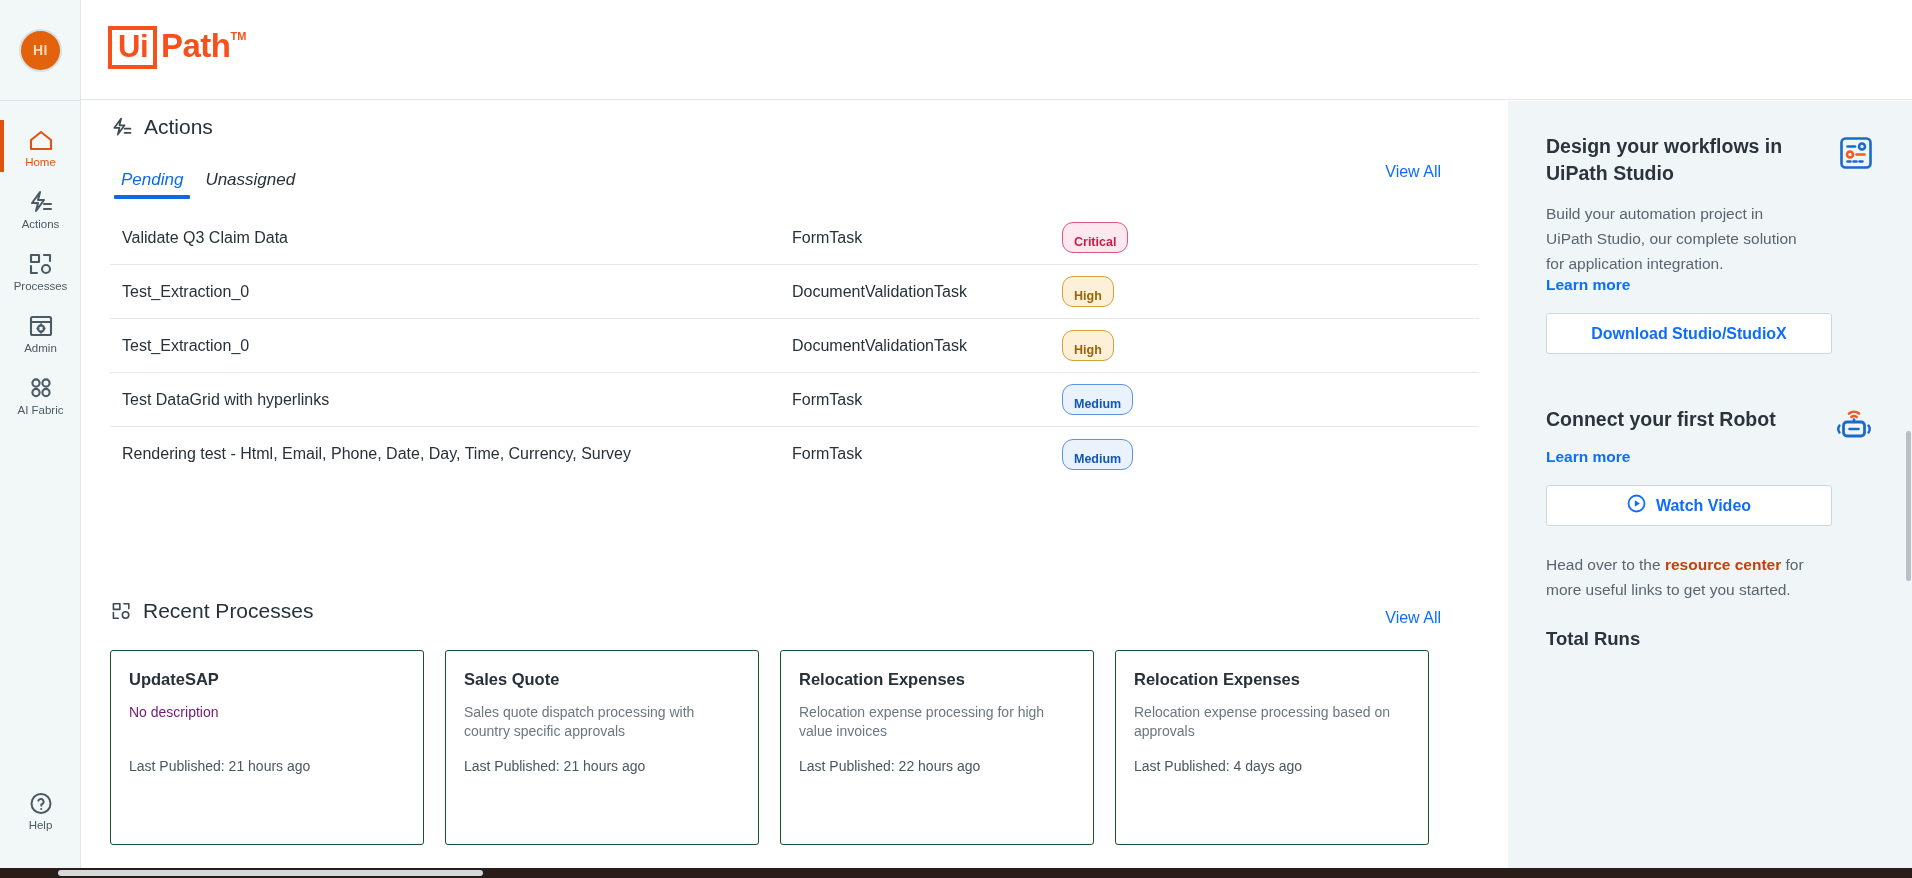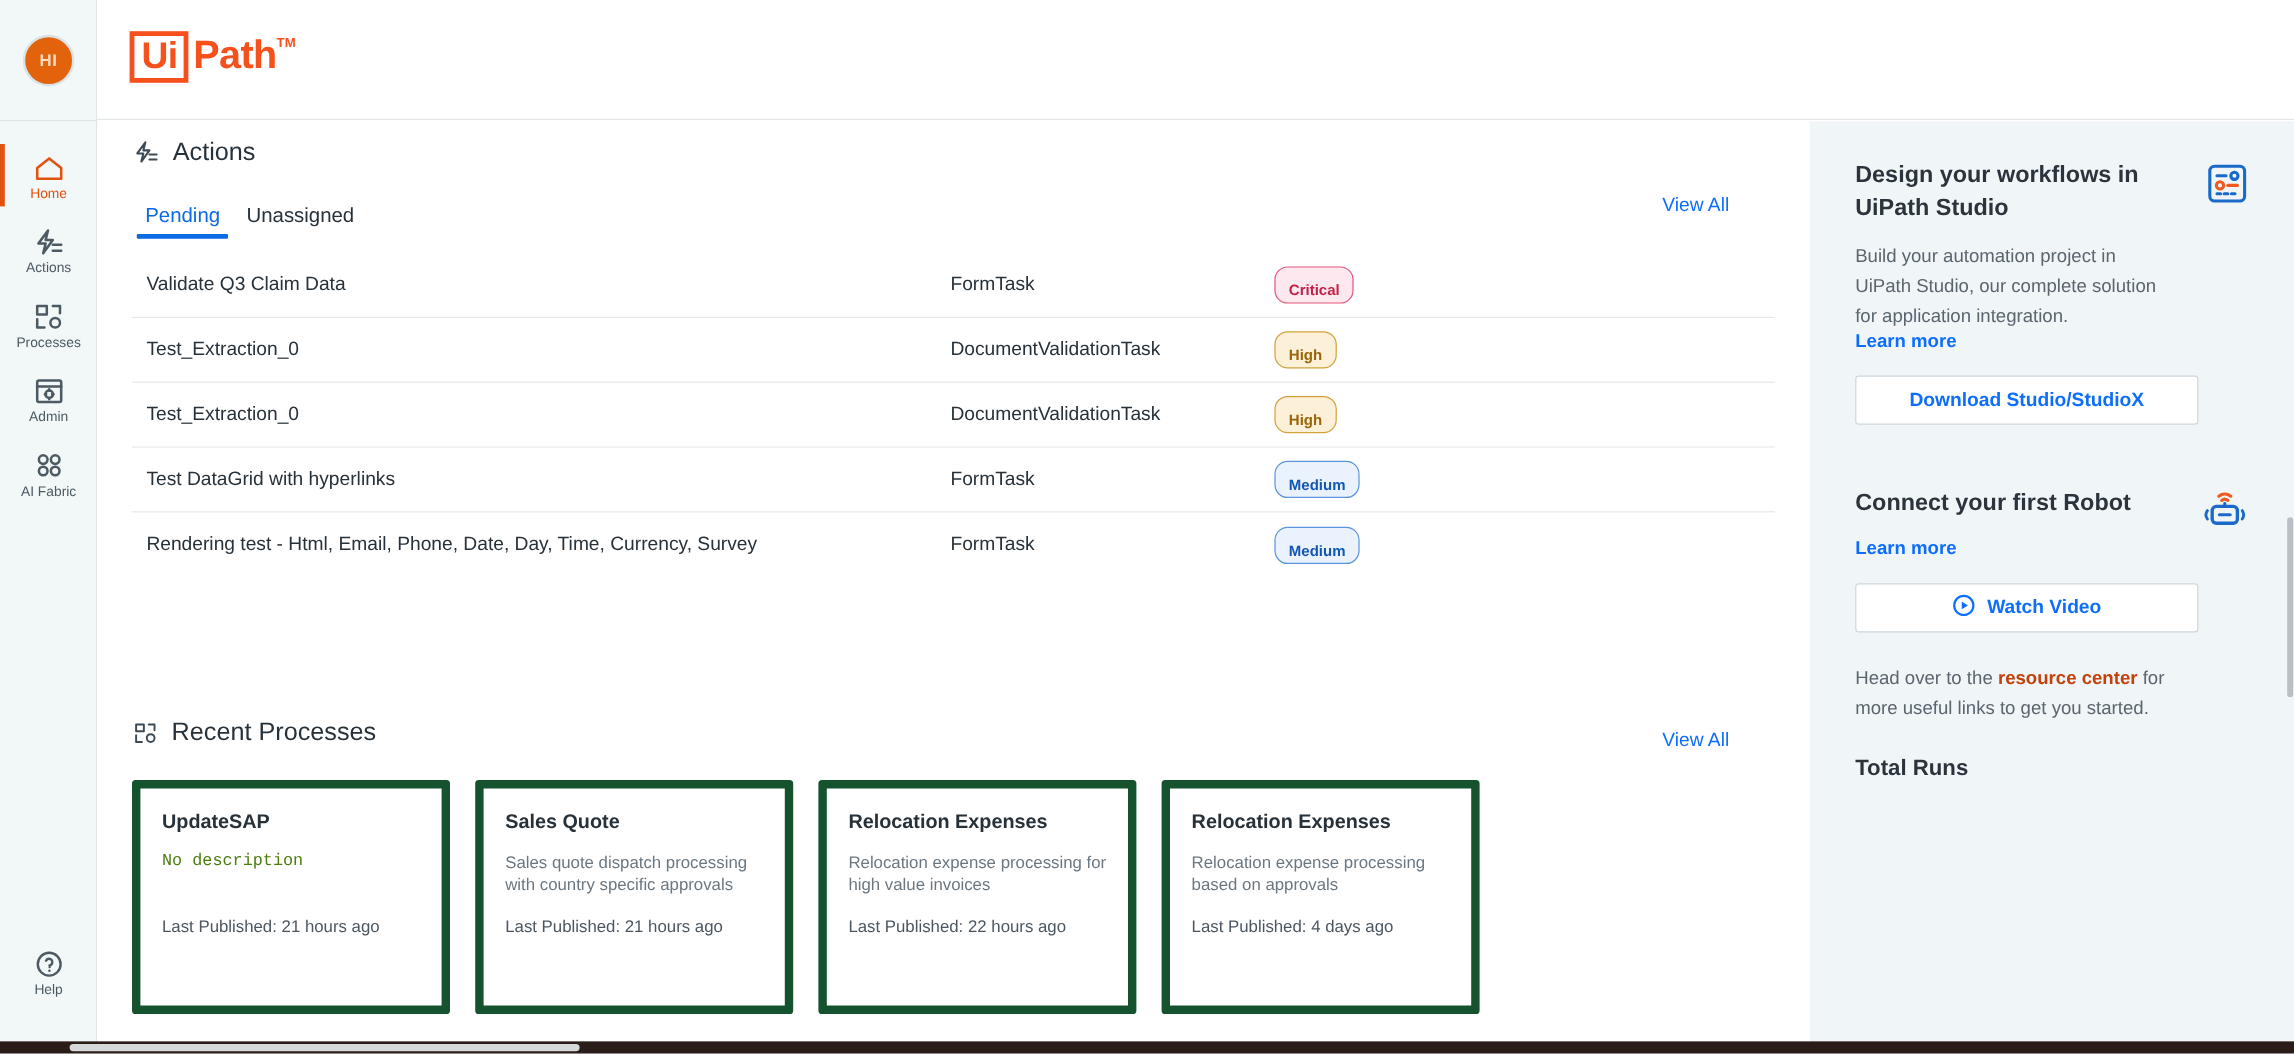--- a/index.html
+++ b/index.html
@@ -92,21 +92,21 @@
   .section-head {
     display: flex; align-items: center; gap: 11px;
     padding-left: 30px;
   }
   .section-title { font-size: 21px; color: #273139; font-weight: 400; }
   .section-icon { display: flex; align-items: center; }
 
   #actions-section { position: absolute; left: 0; top: 14px; width: 1427px; }
   .tabs {
     position: absolute; left: 29px; top: 55px;
-    display: flex; gap: 0px; align-items: flex-end;
+    display: flex; gap: 0px; align-items: flex-end; font-style: italic;
   }
   .tab {
     font-size: 17px; padding: 0 11px 9px 11px;
     color: #273139; cursor: pointer; position: relative;
   }
   .tab.active { color: #0b6ae5; }
   .tab.active::after {
     content: ""; position: absolute; left: 4px; right: 4px; bottom: 0;
     height: 4px; background: #0b6ae5; border-radius: 1px;
   }
@@ -135,28 +135,28 @@
   .badge.critical { color: #c32148; background: #fce8ee; border-color: #e4577c; }
   .badge.high     { color: #9a6508; background: #fdf0d8; border-color: #d2a23b; }
   .badge.medium   { color: #1257b5; background: #eaf2fd; border-color: #5b93dd; }
 
   #processes-section { position: absolute; left: 0; top: 498px; width: 1427px; }
   .cards {
     position: absolute; left: 29px; top: 51px;
     display: flex; gap: 21px;
   }
   .proc-card {
-    width: 265px; height: 195px;
-    border: 7px solid #14532d; border-radius: 3px;
+    width: 314px; height: 195px;
+    border: 1px solid #14532d; border-radius: 3px;
     background: #fff; padding: 19px 18px 0 18px;
     cursor: pointer;
   }
   .proc-title { font-size: 16.5px; font-weight: 700; color: #273139; margin-bottom: 14px; }
   .proc-desc { font-size: 14px; color: #6b7780; line-height: 19px; min-height: 38px; }
-  .proc-desc.empty { color: #4d7c0f; font-family: Liberation Mono, monospace; }
+  .proc-desc.empty { color: #701a75; }
   .proc-pub { font-size: 14px; color: #4b5660; margin-top: 17px; }
 
   
   #right-panel {
     position: absolute; left: 1508px; top: 101px;
     width: 404px; height: 767px;
     background: #f0f5f8;
     padding: 32px 38px 0 38px;
     overflow: hidden;
   }

